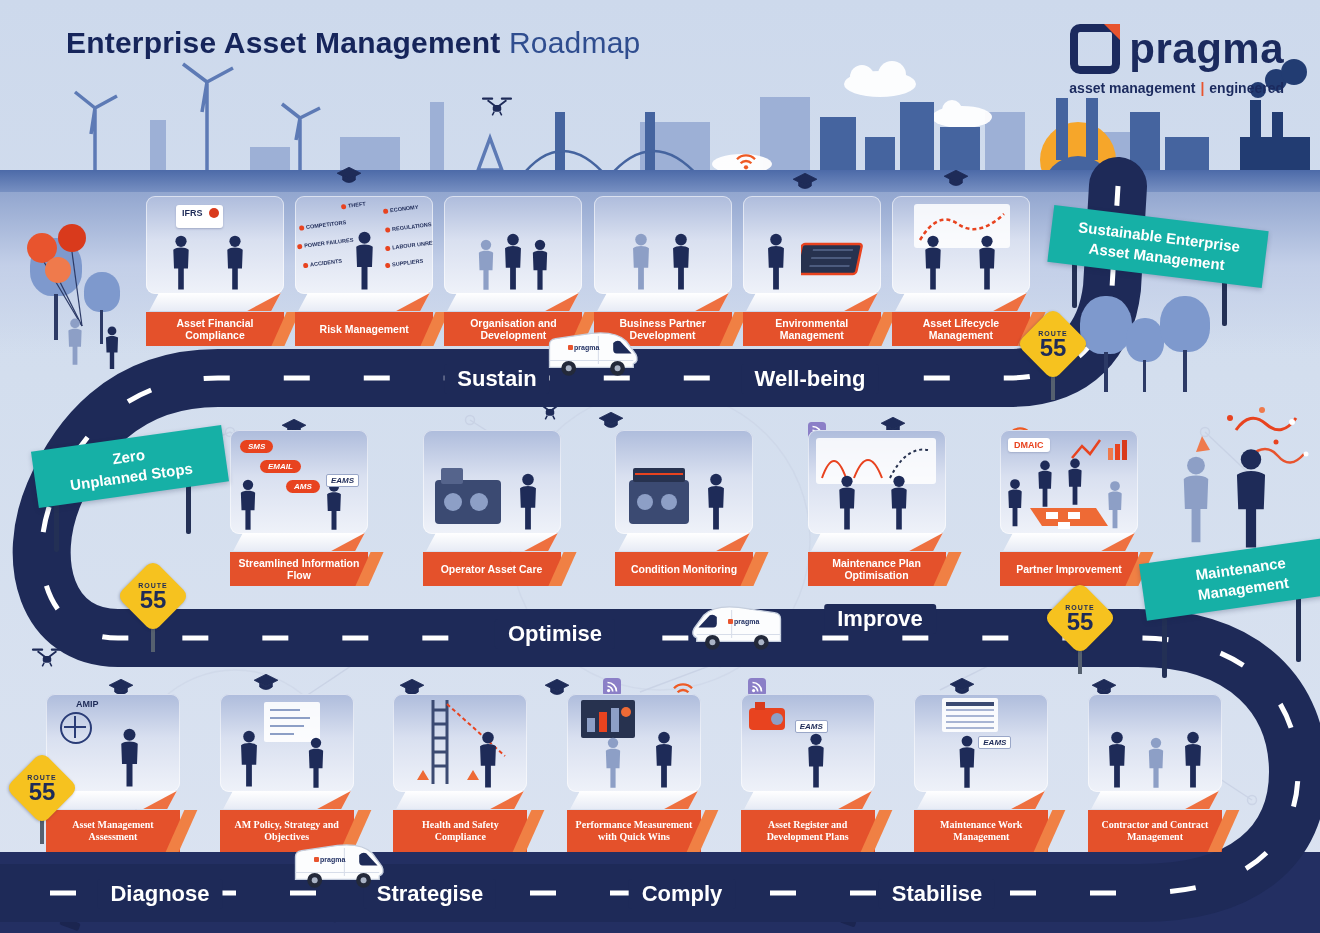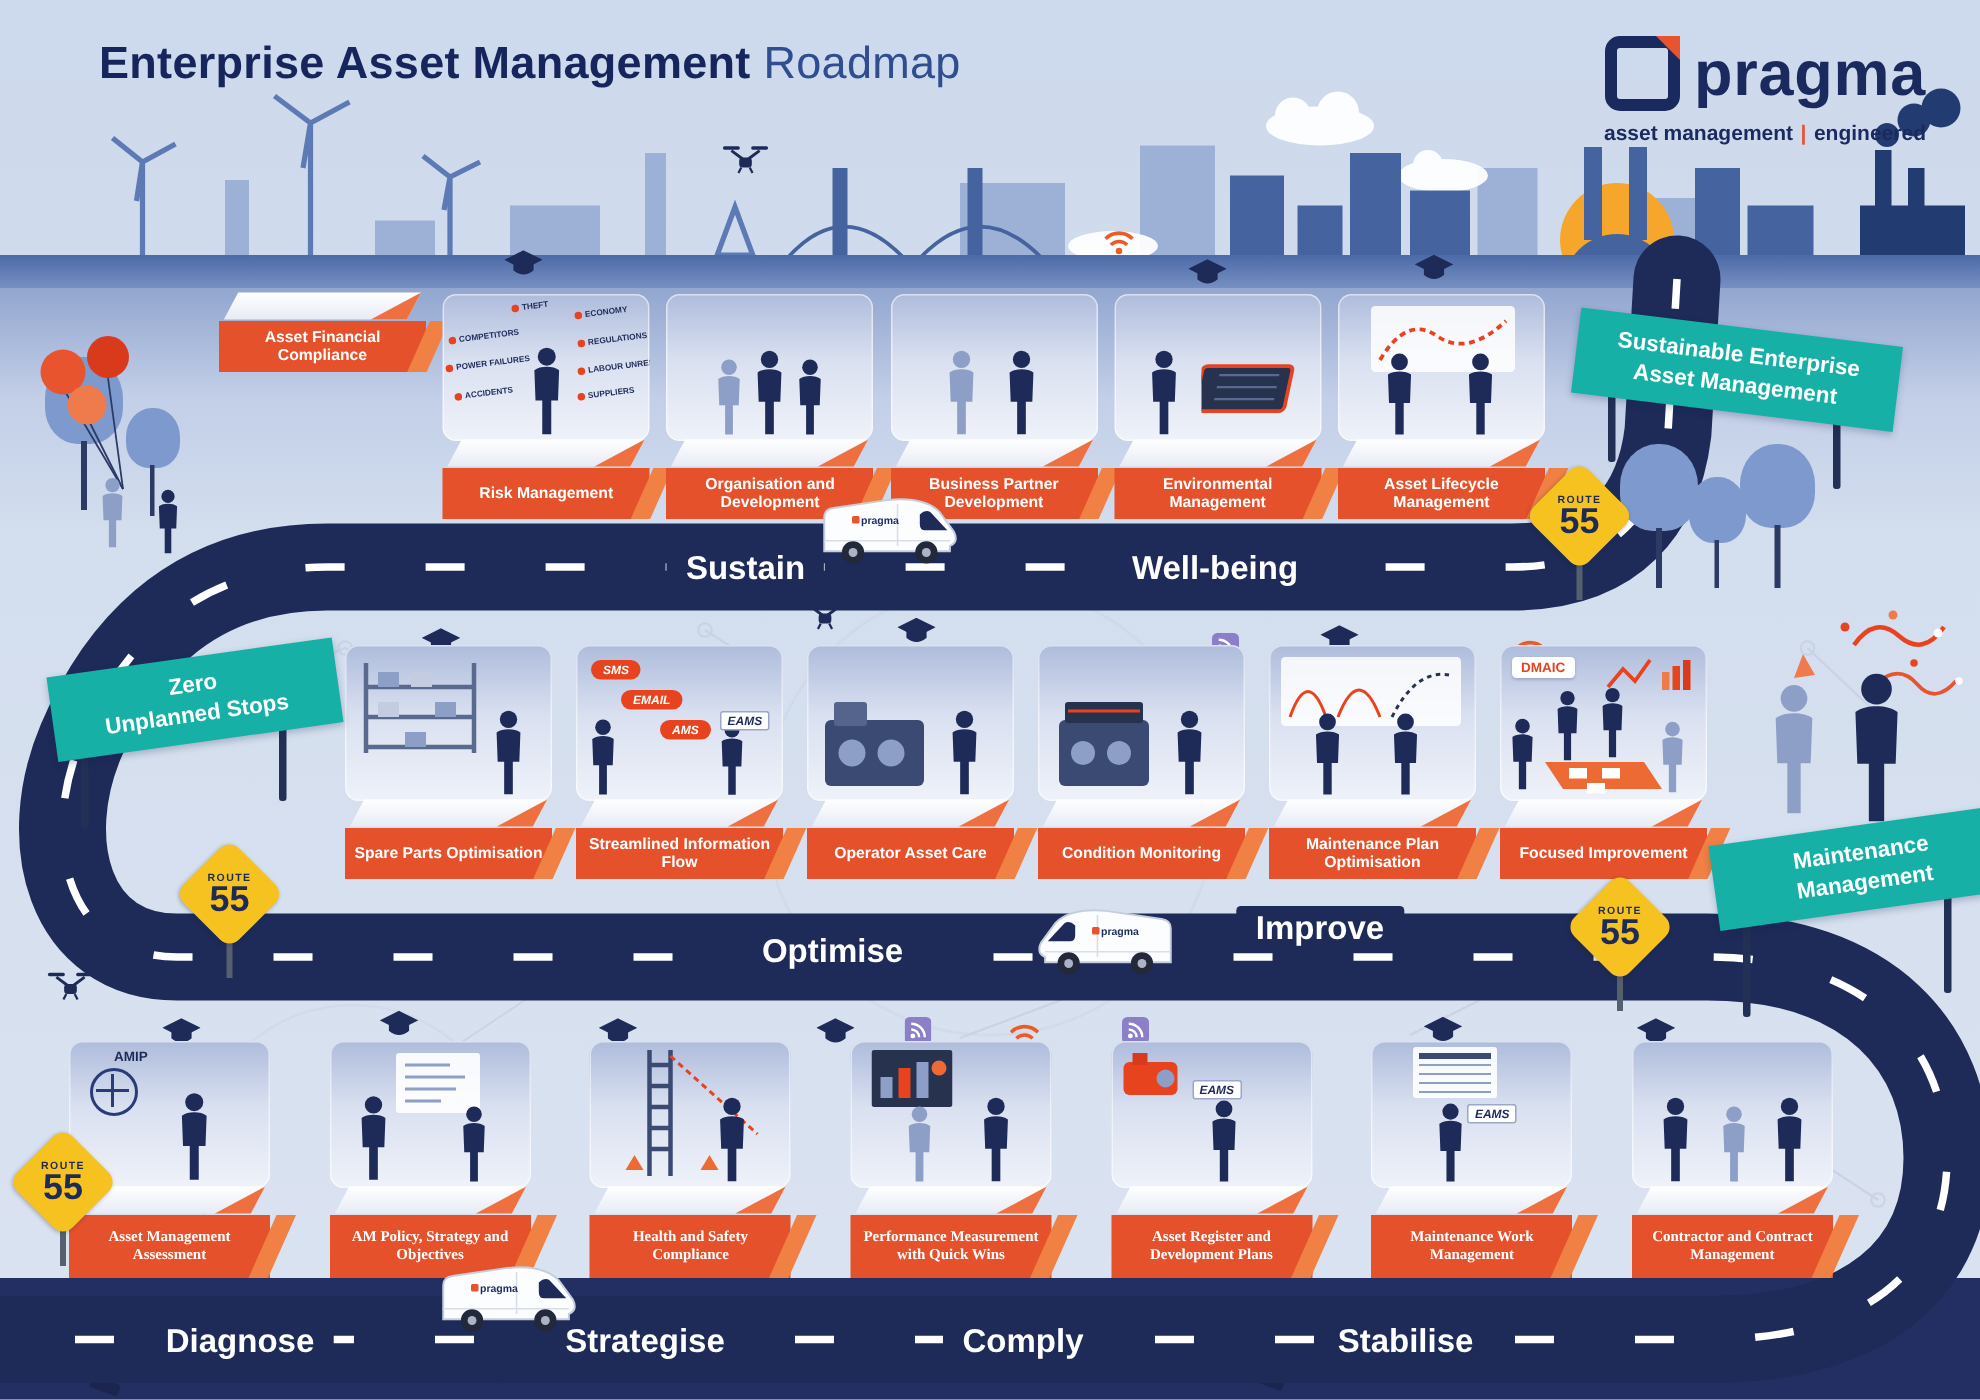--- a/index.html
+++ b/index.html
@@ -360,20 +360,29 @@
   </svg>
 <svg class="icon" style="left:962px;top:687px" width="26" height="19" viewBox="0 0 32 24">
     <use href="#sym-cap" class="i-navy"></use>
   </svg>
 <svg class="icon" style="left:1104px;top:688px" width="26" height="19" viewBox="0 0 32 24">
     <use href="#sym-cap" class="i-navy"></use>
   </svg>
 
 <div class="row row-top">
   <div class="station">
+    <div class="panel">
+      <span class="chip chip-ifrs">IFRS</span>
+      <svg class="person" style="left:22px" width="26" height="56" viewBox="0 0 36 80">
+          <use href="#sym-person" class="p-navy"></use>
+        </svg>
+      <svg class="person" style="left:76px" width="26" height="56" viewBox="0 0 36 80">
+          <use href="#sym-person" class="p-navy"></use>
+        </svg>
+    </div>
     <div class="floor"></div>
     <div class="plate">
         <span>Asset Financial Compliance</span>
       </div>
   </div>
   <div class="station">
     <div class="panel">
       <span class="rw" style="left:46px;top:6px">THEFT</span>
       <span class="rw" style="left:88px;top:10px">ECONOMY</span>
       <span class="rw" style="left:4px;top:26px">COMPETITORS</span>
@@ -451,39 +460,20 @@
         </svg>
     </div>
     <div class="floor"></div>
     <div class="plate">
         <span>Asset Lifecycle Management</span>
       </div>
   </div>
 </div>
 
 <div class="row row-mid">
-  <div class="station">
-    <div class="panel">
-      <svg class="abs" style="left:10px;top:10px" width="80" height="64" viewBox="0 0 80 64">
-        <path d="M4 2 v60 M76 2 v60 M4 18 h72 M4 38 h72 M4 58 h72" stroke="#5a6a8e" stroke-width="3" fill="none"></path>
-        <rect x="12" y="8" width="14" height="10" fill="#8d9fc6"></rect>
-          <rect x="34" y="8" width="14" height="10" fill="#c3cce0"></rect>
-        <rect x="12" y="28" width="14" height="10" fill="#c3cce0"></rect>
-          <rect x="50" y="28" width="14" height="10" fill="#8d9fc6"></rect>
-        <rect x="30" y="48" width="14" height="10" fill="#8d9fc6"></rect>
-      </svg>
-      <svg class="person" style="left:96px" width="26" height="58" viewBox="0 0 36 80">
-          <use href="#sym-person" class="p-navy"></use>
-        </svg>
-    </div>
-    <div class="floor"></div>
-    <div class="plate">
-        <span>Spare Parts Optimisation</span>
-      </div>
-  </div>
   <div class="station">
     <div class="panel">
       <span class="chip chip-bubble" style="left:10px;top:10px">SMS</span>
       <span class="chip chip-bubble" style="left:30px;top:30px">EMAIL</span>
       <span class="chip chip-bubble" style="left:56px;top:50px">AMS</span>
       <span class="chip chip-screen" style="left:96px;top:44px">EAMS</span>
       <svg class="person" style="left:6px" width="24" height="52" viewBox="0 0 36 80">
           <use href="#sym-person" class="p-navy"></use>
         </svg>
       <svg class="person" style="left:92px" width="24" height="50" viewBox="0 0 36 80">
@@ -574,21 +564,21 @@
           </svg>
       <svg class="person" style="left:64px;bottom:28px" width="22" height="48" viewBox="0 0 36 80">
             <use href="#sym-person" class="p-navy"></use>
           </svg>
       <svg class="person" style="left:104px;bottom:4px" width="22" height="50" viewBox="0 0 36 80">
             <use href="#sym-person" class="p-steel"></use>
           </svg>
     </rect></div>
     <div class="floor"></div>
     <div class="plate">
-        <span>Focused Improvement</span>
+        <span>Partner Improvement</span>
       </div>
   </div>
 </div>
 
 <div class="row row-bot">
   <div class="station">
     <div class="panel">
       <span class="chip chip-amip" style="left:30px;top:5px">AMIP</span>
       <div class="wheel" style="left:14px;top:18px"></div>
       <svg class="person" style="left:70px" width="27" height="62" viewBox="0 0 36 80">

